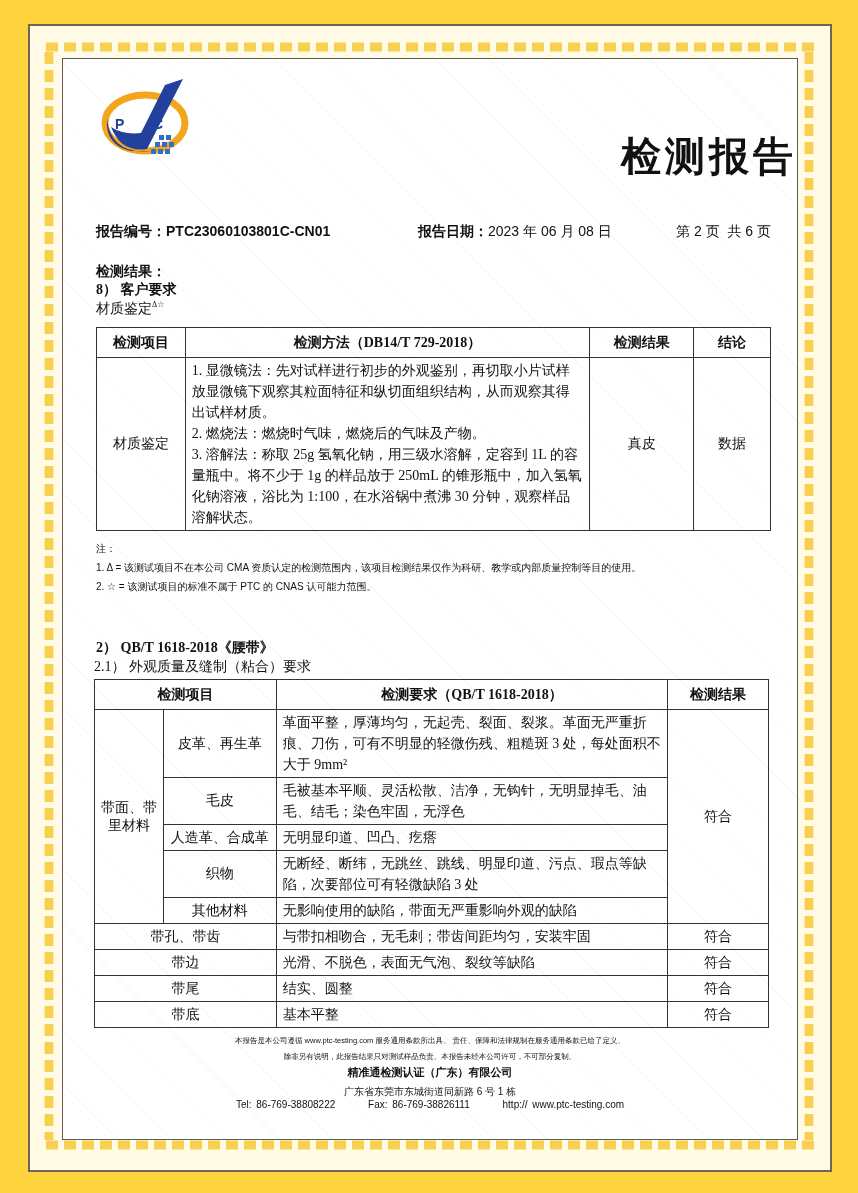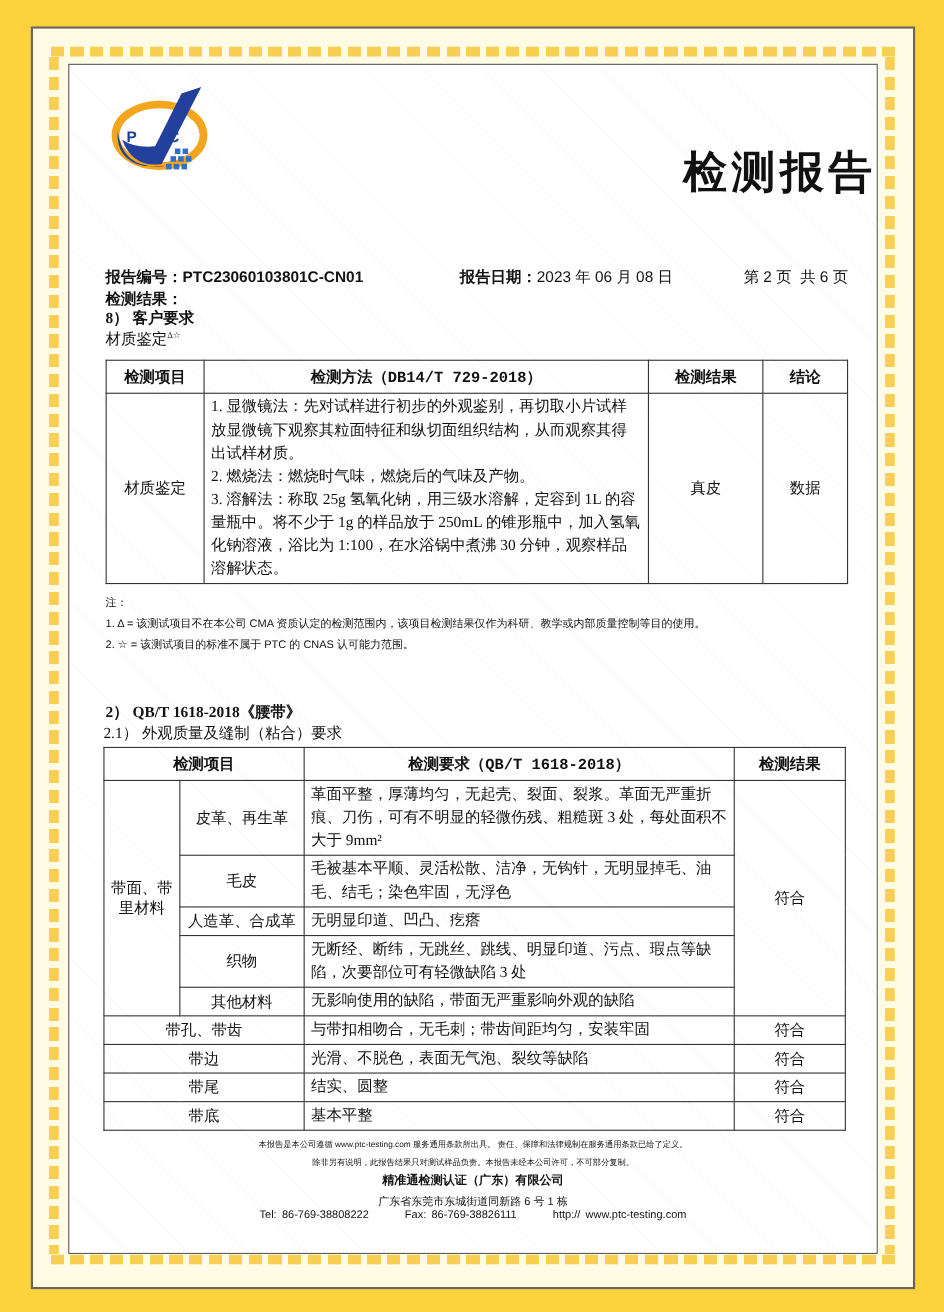--- a/index.html
+++ b/index.html
@@ -21,32 +21,32 @@
   .page { position: absolute; left: 62px; top: 58px; width: 736px; height: 1082px;
     background: #fff; border: 1px solid #5a5a5a; overflow: hidden; }
   .watermark { position: absolute; inset: 0; pointer-events: none;
     background-image: repeating-linear-gradient(45deg, rgba(200,200,200,0.12) 0 1px, transparent 1px 38px); }
 
   .logo { position: absolute; left: 38px; top: 16px; width: 100px; height: 88px; }
   .title { position: absolute; left: 0; right: 0; top: 70px; text-align: right;
     font-size: 40px; font-weight: bold; letter-spacing: 4px; font-family: "DejaVu Sans", "Liberation Sans", sans-serif; }
 
   .meta-row { position: absolute; left: 33px; top: 164px; width: 675px; font-size: 14px;
-    font-family: "Liberation Sans", "DejaVu Sans", sans-serif; display: flex; margin-top: 20px; }
+    font-family: "Liberation Sans", "DejaVu Sans", sans-serif; display: flex; }
   .meta-row .report-no { font-weight: bold; }
   .meta-row .date { position: absolute; left: 322px; }
   .meta-row .pages { position: absolute; right: 0; }
 
   .sec-label { position: absolute; left: 33px; font-size: 14px; font-family: Liberation Serif, serif; }
   .bold { font-weight: bold; }
   .serif { font-family: "Liberation Serif", "DejaVu Serif", serif; }
 
   table { border-collapse: collapse; position: absolute; font-size: 14px; }
   td, th { border: 1px solid #333; text-align: center; vertical-align: middle; }
-  th { font-weight: bold; font-family: Liberation Mono, monospace; height: 30px; }
+  th { font-weight: bold; font-family: Liberation Serif, serif; height: 30px; }
   td.left { text-align: left; padding: 2px 6px; line-height: 21px; }
 
   .t1 { left: 33px; top: 268px; width: 675px; }
   .t2 { left: 31px; top: 620px; width: 675px; }
   .t2 td { height: 24px; }
 
   .notes { position: absolute; left: 33px; top: 480px; font-size: 10px; line-height: 19px;
     font-family: "Liberation Sans", "DejaVu Sans", sans-serif; }
 
   .footer { position: absolute; left: 0; right: 0; text-align: center; font-family: "Liberation Sans", "DejaVu Sans", sans-serif; }

